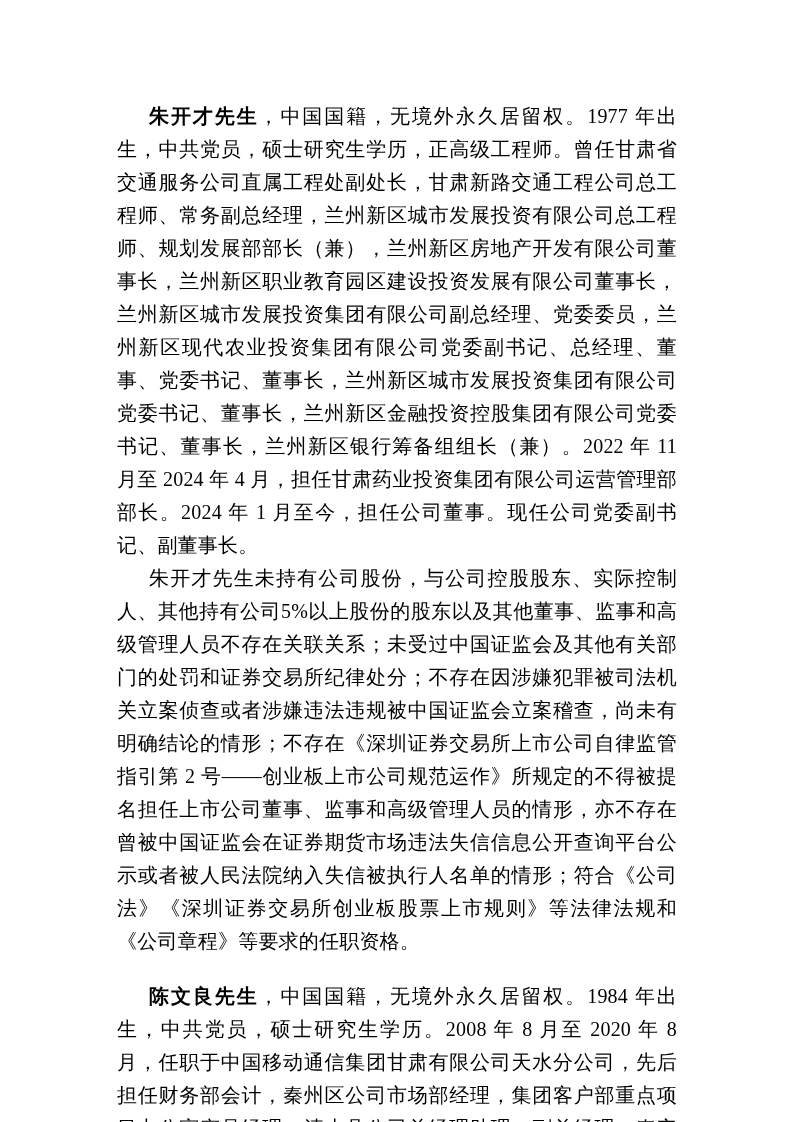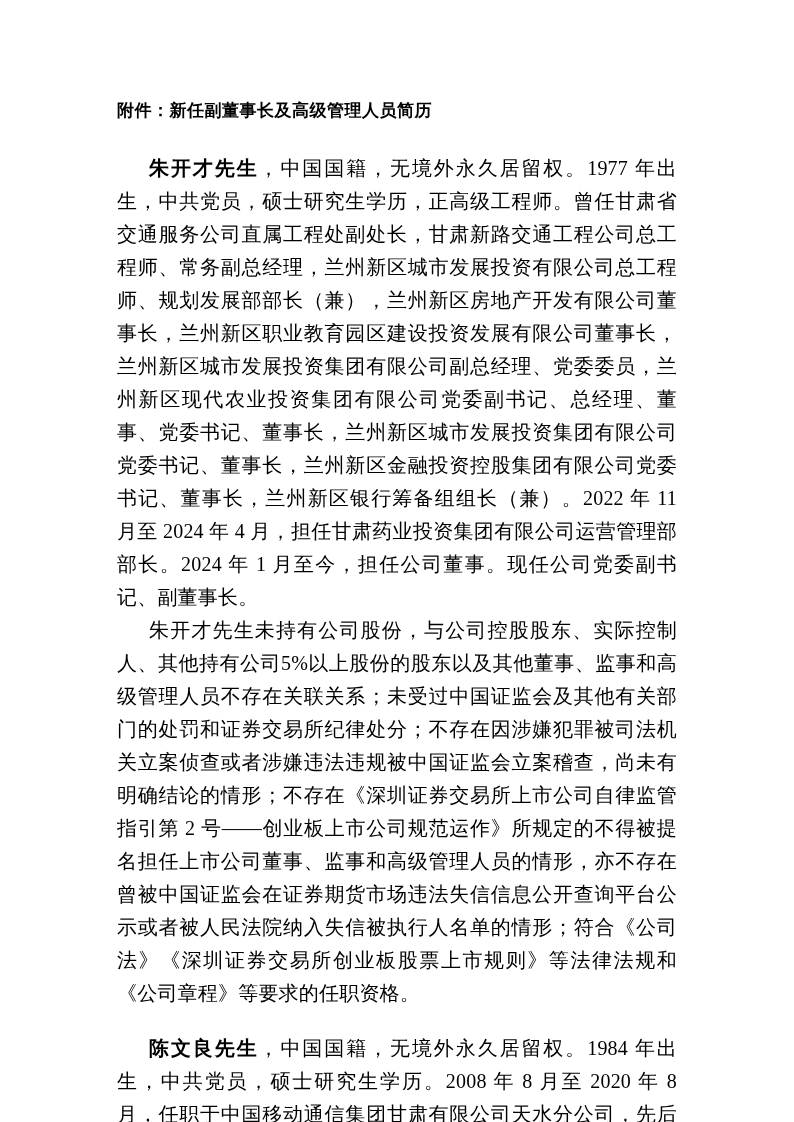--- a/index.html
+++ b/index.html
@@ -37,21 +37,20 @@
   .gap-before {
     margin-top: 22px;
   }
 </style>
 </head>
 <body>
 
 <div class="page">
   <div class="content">
 
-    <h1 class="title">附件：新任副董事长及高级管理人员简历</h1>
 
     <p class="para"><span class="lead">朱开才先生</span><span>，中国国籍，无境外永久居留权。1977 年出生，中共党员，硕士研究生学历，正高级工程师。曾任甘肃省交通服务公司直属工程处副处长，甘肃新路交通工程公司总工程师、常务副总经理，兰州新区城市发展投资有限公司总工程师、规划发展部部长（兼），兰州新区房地产开发有限公司董事长，兰州新区职业教育园区建设投资发展有限公司董事长，兰州新区城市发展投资集团有限公司副总经理、党委委员，兰州新区现代农业投资集团有限公司党委副书记、总经理、董事、党委书记、董事长，兰州新区城市发展投资集团有限公司党委书记、董事长，兰州新区金融投资控股集团有限公司党委书记、董事长，兰州新区银行筹备组组长（兼）。2022 年 11 月至 2024 年 4 月，担任甘肃药业投资集团有限公司运营管理部部长。2024 年 1 月至今，担任公司董事。现任公司党委副书记、副董事长。</span></p>
 
     <p class="para"><span>朱开才先生未持有公司股份，与公司控股股东、实际控制人、其他持有公司5%以上股份的股东以及其他董事、监事和高级管理人员不存在关联关系；未受过中国证监会及其他有关部门的处罚和证券交易所纪律处分；不存在因涉嫌犯罪被司法机关立案侦查或者涉嫌违法违规被中国证监会立案稽查，尚未有明确结论的情形；不存在《深圳证券交易所上市公司自律监管指引第 2 号——创业板上市公司规范运作》所规定的不得被提名担任上市公司董事、监事和高级管理人员的情形，亦不存在曾被中国证监会在证券期货市场违法失信信息公开查询平台公示或者被人民法院纳入失信被执行人名单的情形；符合《公司法》《深圳证券交易所创业板股票上市规则》等法律法规和《公司章程》等要求的任职资格。</span></p>
 
     <p class="para gap-before"><span class="lead">陈文良先生</span><span>，中国国籍，无境外永久居留权。1984 年出生，中共党员，硕士研究生学历。2008 年 8 月至 2020 年 8 月，任职于中国移动通信集团甘肃有限公司天水分公司，先后担任财务部会计，秦州区公司市场部经理，集团客户部重点项目办公室产品经理，清水县公司总经理助理、副总经理，秦安县公司副总经理，政企客户中心副经理，市级重要客户中心经理等职务；2020 年 8 月至 2024 年 4 月，任甘肃药业投资集团有限公司运营管理部一级经理。现任公司副总经理。</span></p>
 
   </div>
 </div>
 

